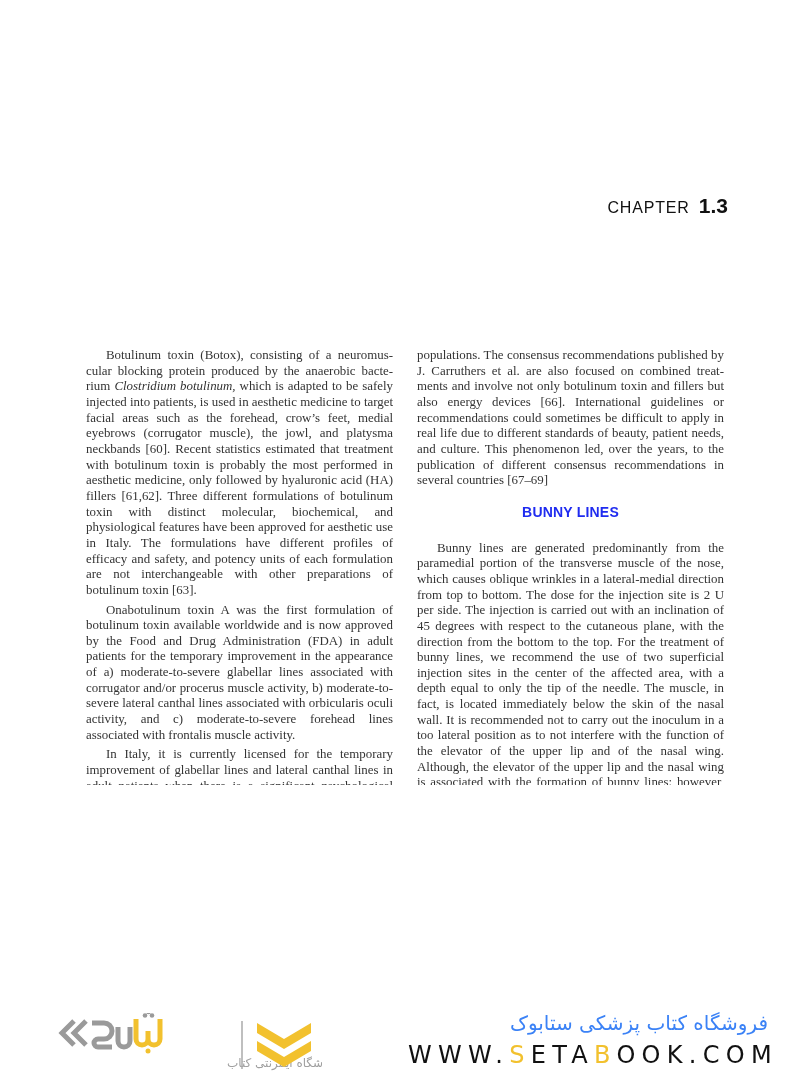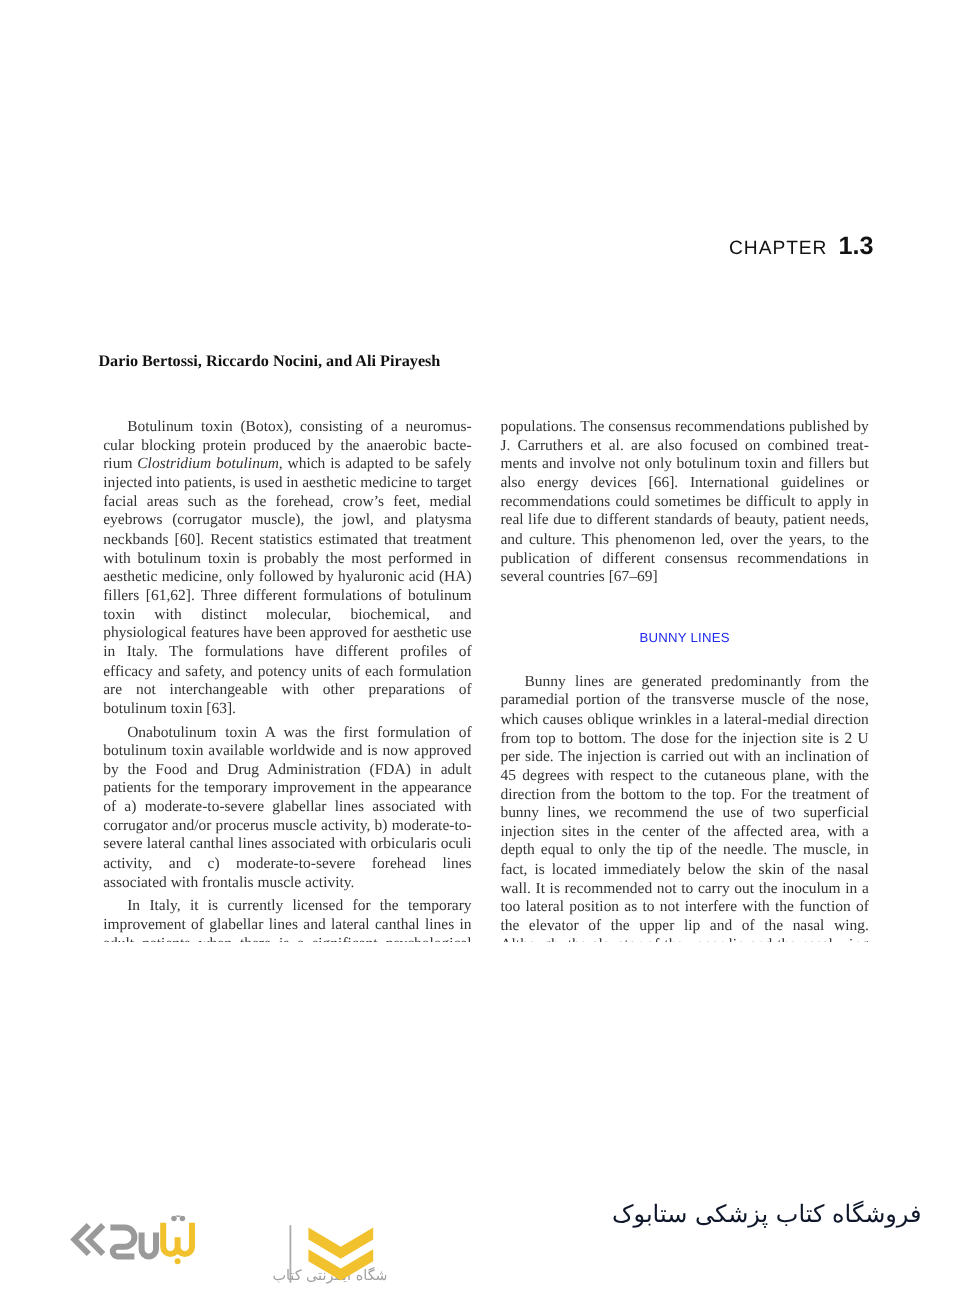--- a/index.html
+++ b/index.html
@@ -81,26 +81,26 @@
     }
     .col-left { left: 82px; }
     .col-right { left: 413px; }
     .col p {
       margin: 4px;
       text-indent: 20px;
     }
     .col p.noindent { text-indent: 0; }
     .section-heading {
       font-family: "Liberation Sans", "DejaVu Sans", sans-serif;
-      font-weight: normal;
-      font-size: 11px;
+      font-weight: bold;
+      font-size: 14px;
       color: #1f2bf0;
       text-align: center;
       text-indent: 0;
-      margin: 36px 0 20px 0;
+      margin: 16px 0 20px 0;
       letter-spacing: 0.2px;
     }
     .section-heading.second { margin-top: 37px; margin-bottom: 21px; }
     em { font-style: italic; }
     .footer {
       position: absolute;
       left: 0;
       top: 995px;
       width: 810px;
       height: 85px;
@@ -110,24 +110,24 @@
     .logo {
       position: absolute;
       left: 52px;
       top: 18px;
       width: 270px;
       height: 60px;
     }
     .store-fa {
       position: absolute;
       right: 42px;
-      top: 4px;
+      top: 16px;
       font-family: "DejaVu Sans", sans-serif;
       font-size: 20px;
-      color: #0f172a;
+      color: #3b82f6;
       direction: rtl;
       white-space: nowrap;
     }
     .store-url {
       position: absolute;
       right: 32px;
       top: 46px;
       font-family: "DejaVu Sans", sans-serif;
       font-size: 24px;
       letter-spacing: 6.3px;
@@ -138,21 +138,20 @@
   </style>
 </head>
 <body>
 
 <div class="page">
   <div class="chapter-label">
     <span>CHAPTER</span>
     <span class="num">1.3</span>
   </div>
 
-  <div class="authors">Dario Bertossi, Riccardo Nocini, and Ali Pirayesh</div>
 
   <div class="col col-left">
     <p><span>Botulinum toxin (Botox), consisting of a neuromus­cular blocking protein produced by the anaerobic bacte­rium </span><em>Clostridium botulinum,</em><span> which is adapted to be safely injected into patients, is used in aesthetic medicine to tar­get facial areas such as the forehead, crow’s feet, medial eyebrows (corrugator muscle), the jowl, and platysma neck­bands [60]. Recent statistics estimated that treatment with botulinum toxin is probably the most performed in aes­thetic medicine, only followed by hyaluronic acid (HA) fill­ers [61,62]. Three different formulations of botulinum toxin with distinct molecular, biochemical, and physiological features have been approved for aesthetic use in Italy. The formulations have different profiles of efficacy and safety, and potency units of each formulation are not interchange­able with other preparations of botulinum toxin [63].</span></p>
     <p>Onabotulinum toxin A was the first formulation of botulinum toxin available worldwide and is now approved by the Food and Drug Administration (FDA) in adult patients for the temporary improvement in the appearance of a) moderate-to-severe glabellar lines associated with corrugator and/or procerus muscle activity, b) moderate-to-severe lateral canthal lines associated with orbicularis oculi activity, and c) moderate-to-severe forehead lines associated with frontalis muscle activity.</p>
     <p>In Italy, it is currently licensed for the temporary improvement of glabellar lines and lateral canthal lines in adult patients when there is a significant psychologi­cal impact [64]. Both the safety and effectiveness of any approved botulinum toxin have been thoroughly inves­tigated and recently reviewed [65]. The precision of the treatment in terms of patient assessment, identification and number of injection sites, doses, injected volumes, and recommendations to the patient is essential to achieve good aesthetic results and replicate the success. Many consensus guidelines and recommendations and guide­lines have been reported in recent years. H. Sundaram et al. recently published two papers including botulinum toxin treatment and complication management and com­bined treatment with botulinum toxin and fillers, high­lighting how to optimize the treatment in different patient</p>
   </div>
 
   <div class="col col-right">
     <p class="noindent">populations. The consensus recommendations published by J. Carruthers et al. are also focused on combined treat­ments and involve not only botulinum toxin and fillers but also energy devices [66]. International guidelines or recommendations could sometimes be difficult to apply in real life due to different standards of beauty, patient needs, and culture. This phenomenon led, over the years, to the publication of different consensus recommenda­tions in several countries [67–69]</p>
     <div class="section-heading">BUNNY LINES</div>
@@ -183,13 +182,14 @@
 
       <text x="175" y="54" text-anchor="end" font-family="DejaVu Sans, sans-serif" font-size="12" fill="#a0a0a0" direction="rtl">فروشگاه اینترنتی کتاب</text>
 
       <line x1="190" y1="8" x2="190" y2="56" stroke="#aaaaaa" stroke-width="1.5"></line>
 
       <path d="M205 10 L232 26 L259 10 L259 20 L232 36 L205 20 Z" fill="#f2c12e"></path>
       <path d="M205 28 L232 44 L259 28 L259 38 L232 54 L205 38 Z" fill="#f2c12e"></path>
     </svg>
   </div>
   <div class="store-fa">فروشگاه کتاب پزشکی ستابوک</div>
+  <div class="store-url"><span>WWW.</span><span class="accent">S</span><span>ETA</span><span class="accent">B</span><span>OOK.COM</span></div>
 </div>
 
 </body></html>

